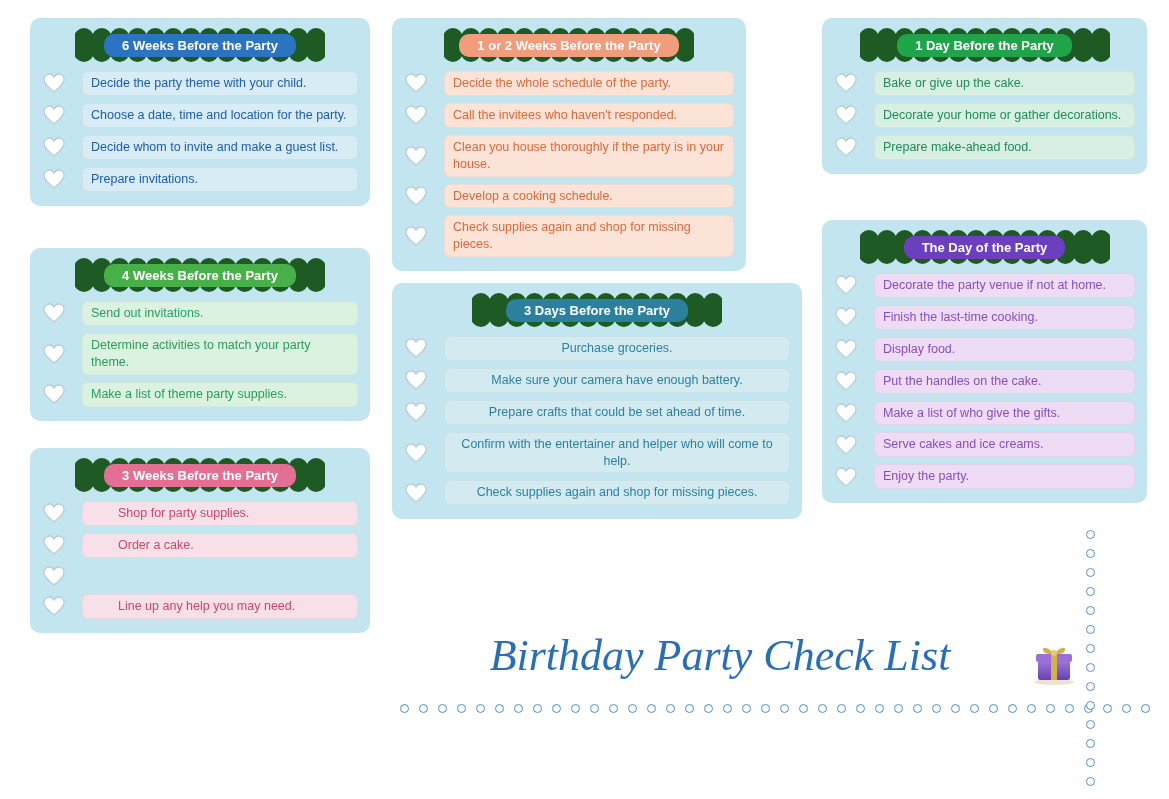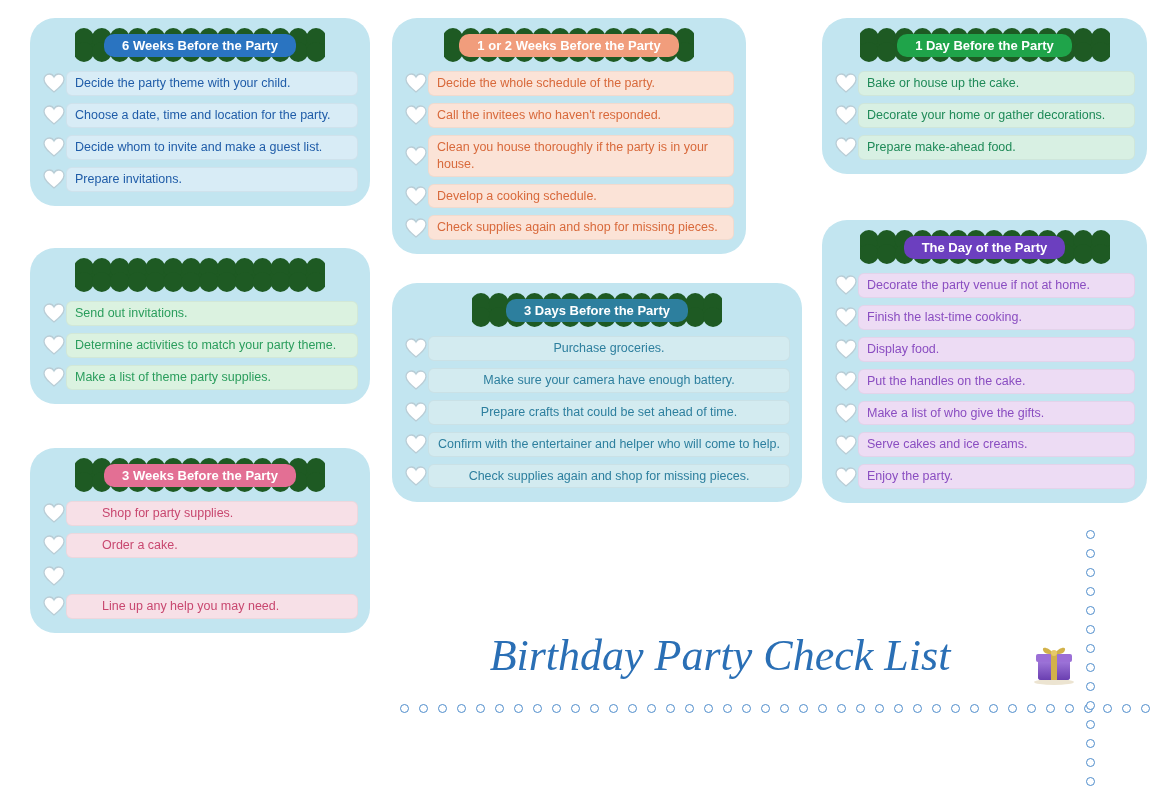--- a/index.html
+++ b/index.html
@@ -8,21 +8,21 @@
     width: 1169px;
     height: 799px;
     background: #ffffff;
     font-family: Arial, Helvetica, sans-serif;
     position: relative;
     overflow: hidden;
   }
   .card {
     position: absolute;
     background: #c2e5f0;
-    border-radius: 25px;
+    border-radius: 10px;
     padding: 46px 12px 14px 12px;
   }
   .badge-wrap {
     position: absolute;
     top: 10px;
     left: 50%;
     transform: translateX(-50%);
     width: 250px;
     height: 34px;
     display: flex;
@@ -38,21 +38,21 @@
     color: #ffffff;
     font-weight: bold;
     font-size: 13px;
     padding: 4px 18px;
     border-radius: 10px;
     white-space: nowrap;
   }
   .row {
     display: flex;
     align-items: center;
-    gap: 0;
+    gap: 16px;
     margin-top: 7px;
   }
   .heart {
     width: 24px;
     height: 22px;
     flex: 0 0 24px;
     display: flex;
     align-items: center;
     justify-content: center;
   }
@@ -231,20 +231,21 @@
             <circle class="scallop-fill" cx="98.21428571428572" cy="24.07142857142857" r="9.928571428571429"></circle>
             <circle class="scallop-fill" cx="116.07142857142857" cy="24.07142857142857" r="9.928571428571429"></circle>
             <circle class="scallop-fill" cx="133.92857142857142" cy="24.07142857142857" r="9.928571428571429"></circle>
             <circle class="scallop-fill" cx="151.78571428571428" cy="24.07142857142857" r="9.928571428571429"></circle>
             <circle class="scallop-fill" cx="169.64285714285714" cy="24.07142857142857" r="9.928571428571429"></circle>
             <circle class="scallop-fill" cx="187.5" cy="24.07142857142857" r="9.928571428571429"></circle>
             <circle class="scallop-fill" cx="205.35714285714286" cy="24.07142857142857" r="9.928571428571429"></circle>
             <circle class="scallop-fill" cx="223.2142857142857" cy="24.07142857142857" r="9.928571428571429"></circle>
             <circle class="scallop-fill" cx="241.07142857142856" cy="24.07142857142857" r="9.928571428571429"></circle>
   </svg></div>
+    <span class="badge-text">4 Weeks Before the Party</span>
       </div>
       <div class="row">
       <span class="heart">
           <svg width="24" height="22" viewBox="0 0 24 22">
     <path d="M12 20 C7 16 2 12 2 7.5 C2 4 4.6 2 7.5 2 C9.5 2 11 3 12 5 C13 3 14.5 2 16.5 2 C19.4 2 22 4 22 7.5 C22 12 17 16 12 20 Z" fill="#ffffff" stroke="#b9cdd6" stroke-width="1.3"></path>
   </svg>
         </span>
       <div class="item-box">Send out invitations.</div>
       </div>
       <div class="row">
@@ -517,21 +518,21 @@
             <circle class="scallop-fill" cx="241.07142857142856" cy="24.07142857142857" r="9.928571428571429"></circle>
   </svg></div>
     <span class="badge-text">1 Day Before the Party</span>
       </div>
       <div class="row">
       <span class="heart">
           <svg width="24" height="22" viewBox="0 0 24 22">
     <path d="M12 20 C7 16 2 12 2 7.5 C2 4 4.6 2 7.5 2 C9.5 2 11 3 12 5 C13 3 14.5 2 16.5 2 C19.4 2 22 4 22 7.5 C22 12 17 16 12 20 Z" fill="#ffffff" stroke="#b9cdd6" stroke-width="1.3"></path>
   </svg>
         </span>
-      <div class="item-box">Bake or house up the cake.</div>
+      <div class="item-box">Bake or give up the cake.</div>
       </div>
       <div class="row">
       <span class="heart">
           <svg width="24" height="22" viewBox="0 0 24 22">
     <path d="M12 20 C7 16 2 12 2 7.5 C2 4 4.6 2 7.5 2 C9.5 2 11 3 12 5 C13 3 14.5 2 16.5 2 C19.4 2 22 4 22 7.5 C22 12 17 16 12 20 Z" fill="#ffffff" stroke="#b9cdd6" stroke-width="1.3"></path>
   </svg>
         </span>
       <div class="item-box">Decorate your home or gather decorations.</div>
       </div>
       <div class="row">

